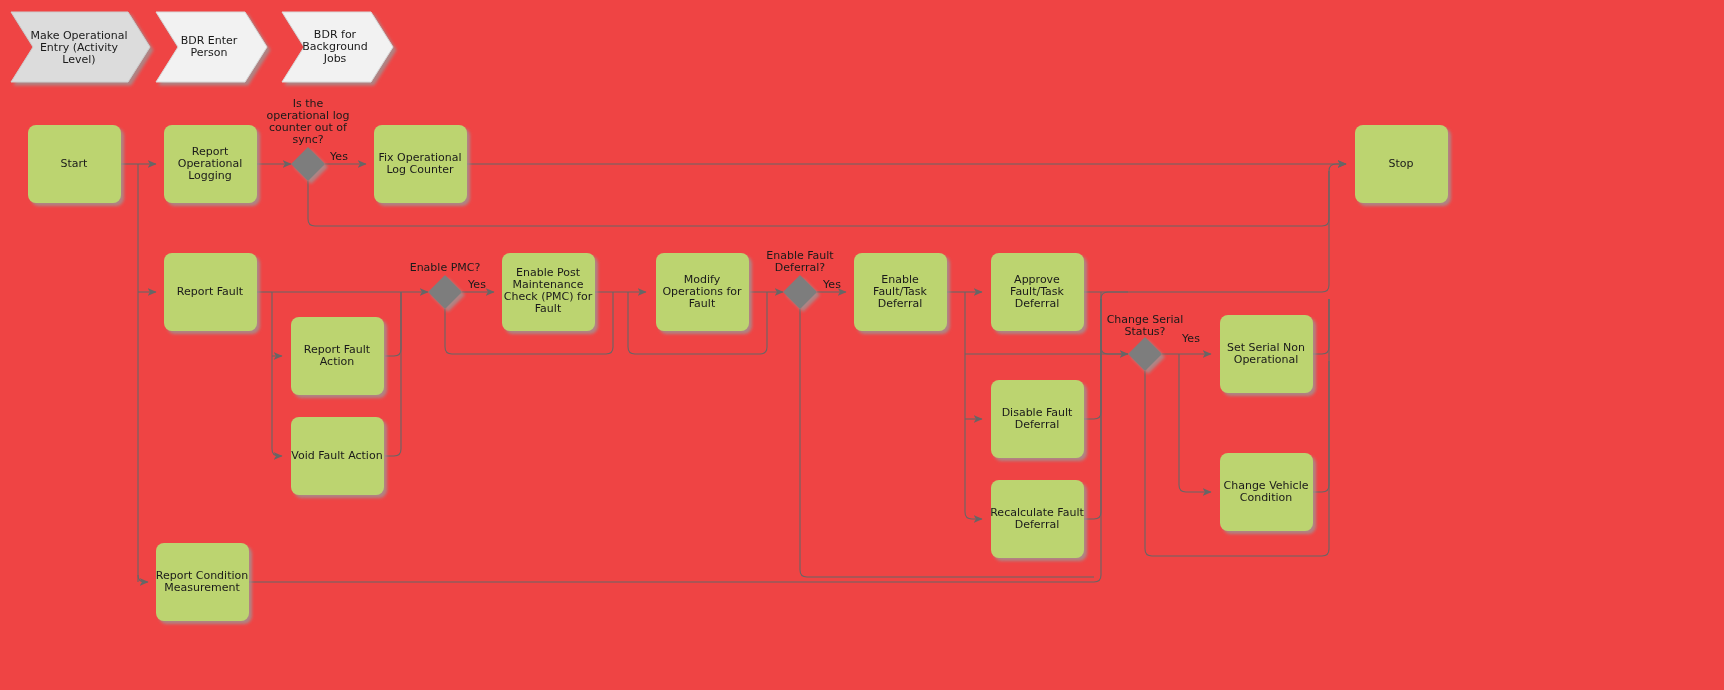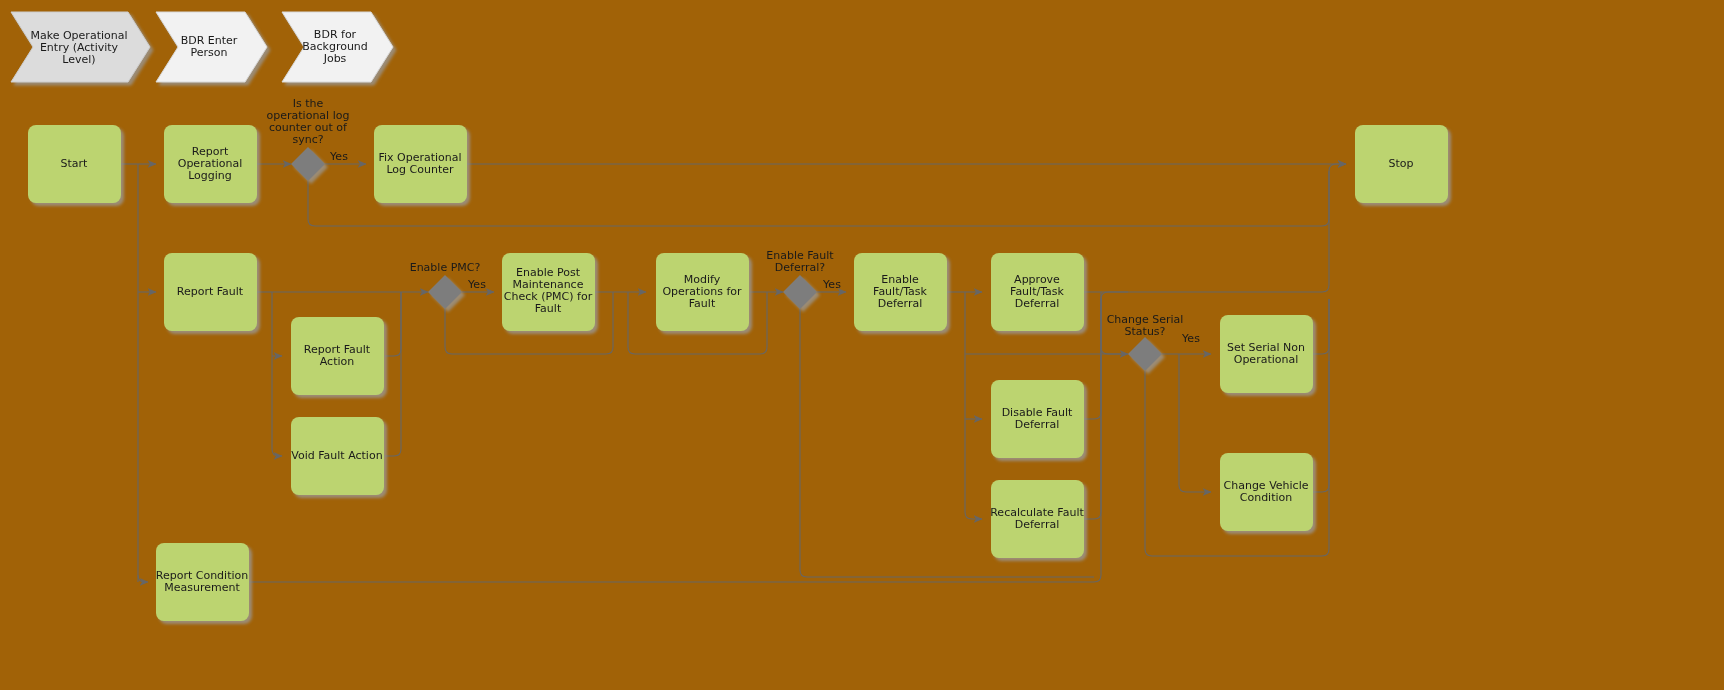--- a/index.html
+++ b/index.html
@@ -7,21 +7,21 @@
     padding: 0;
     background: #ffffff;
   }
   body {
     font-family: "DejaVu Sans", sans-serif;
   }
   #canvas {
     position: relative;
     width: 1724px;
     height: 690px;
-    background: #a16207;
+    background: #ef4444;
     overflow: hidden;
   }
   svg.flow {
     position: absolute;
     left: 0;
     top: 0;
     width: 1724px;
     height: 690px;
   }
   .edge {

